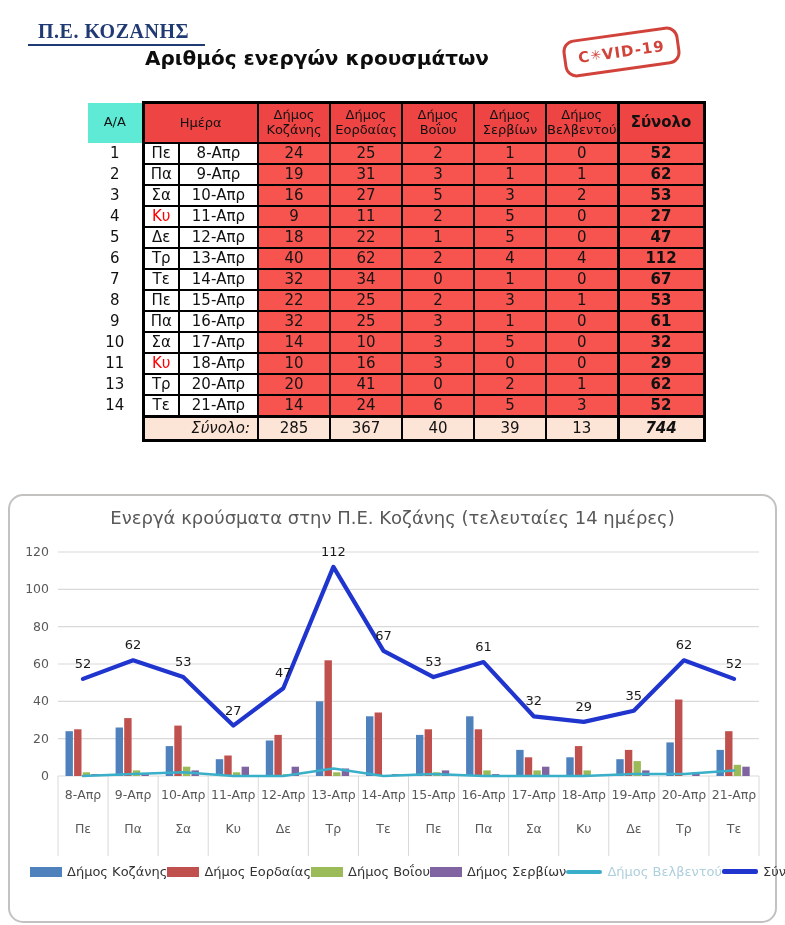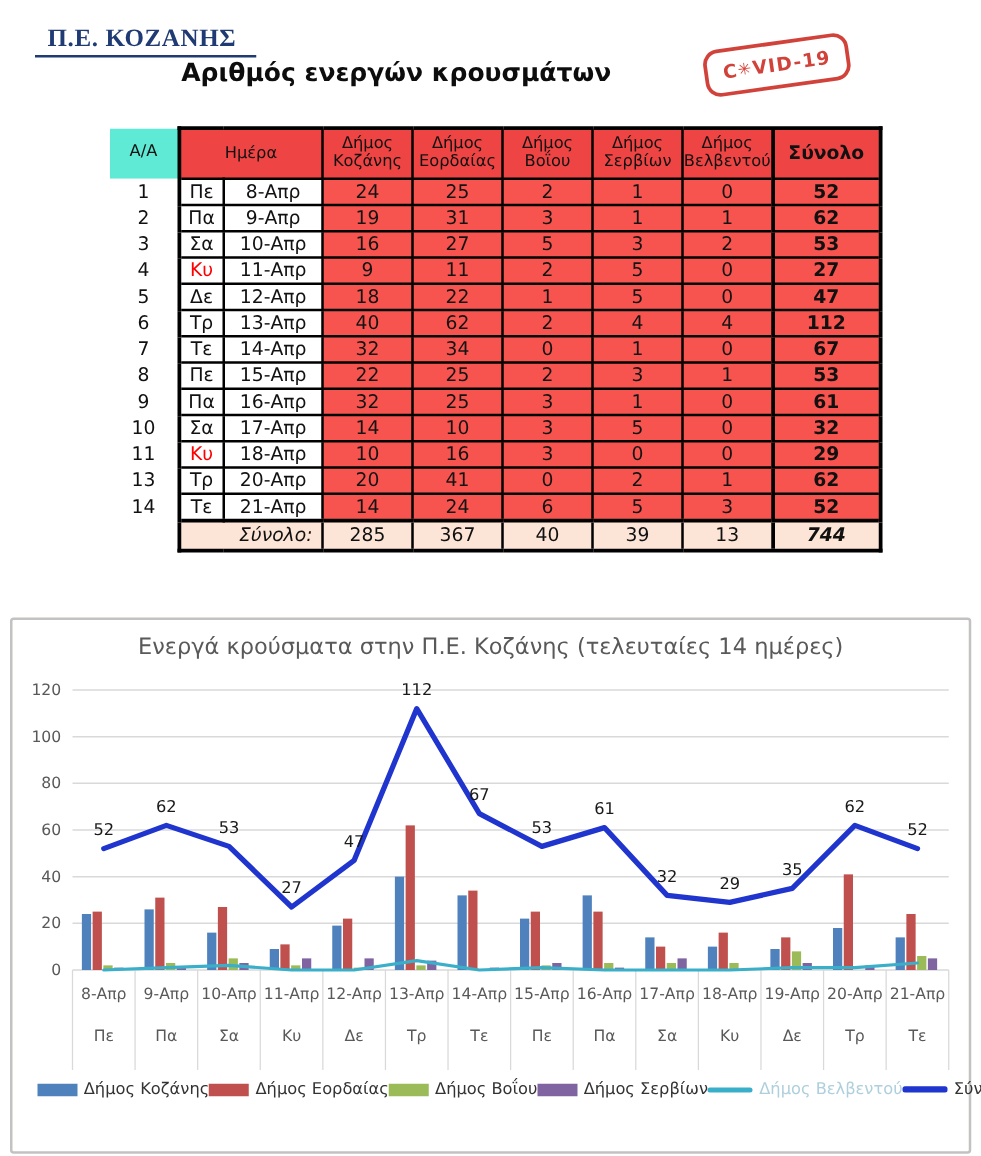--- a/index.html
+++ b/index.html
@@ -39,21 +39,21 @@
   td.date{font-size:15px;background:#fff;}
   td.val{background:#F7544F;color:#141414;}
   td.total{background:#F7544F;font-weight:bold;border-left:3px solid #000 !important;border-right:3px solid #000 !important;}
   #tfoot td{background:#FCE4D6;height:21px;font-size:15px;border:2px solid #000;border-top:3px solid #000;border-bottom:3px solid #000;}
   #tfoot td.aa{border:none;background:#fff;}
   #tfoot td.flabel{font-style:italic;text-align:right;padding-right:7px;border-left:3px solid #000;}
   #tfoot td.ftotal{font-weight:bold;border-left:3px solid #000;border-right:3px solid #000;font-style:italic;}
   
   .chart-panel{
     position:absolute;left:8px;top:494px;width:769px;height:429px;box-sizing:border-box;
-    background:#fff;border:2px solid #C4C2C0;border-radius:3px;
+    background:#fff;border:2px solid #C4C2C0;border-radius:15px;
   }
   .chart-title{text-align:center;color:#595959;font-size:18px;padding-top:11px;height:29px;}
   #chart-svg{display:block;margin:0 auto;}
   .legend{display:flex;justify-content:space-between;align-items:center;padding:4px 22px 0 20px;font-size:13px;color:#333;}
   .legend-item{display:flex;align-items:center;gap:5px;white-space:nowrap;}
   .swatch-bar{display:inline-block;width:32px;height:10px;}
   .swatch-line{display:inline-block;width:36px;height:4px;border-radius:2px;}
 </style>
 </head>
 <body>

